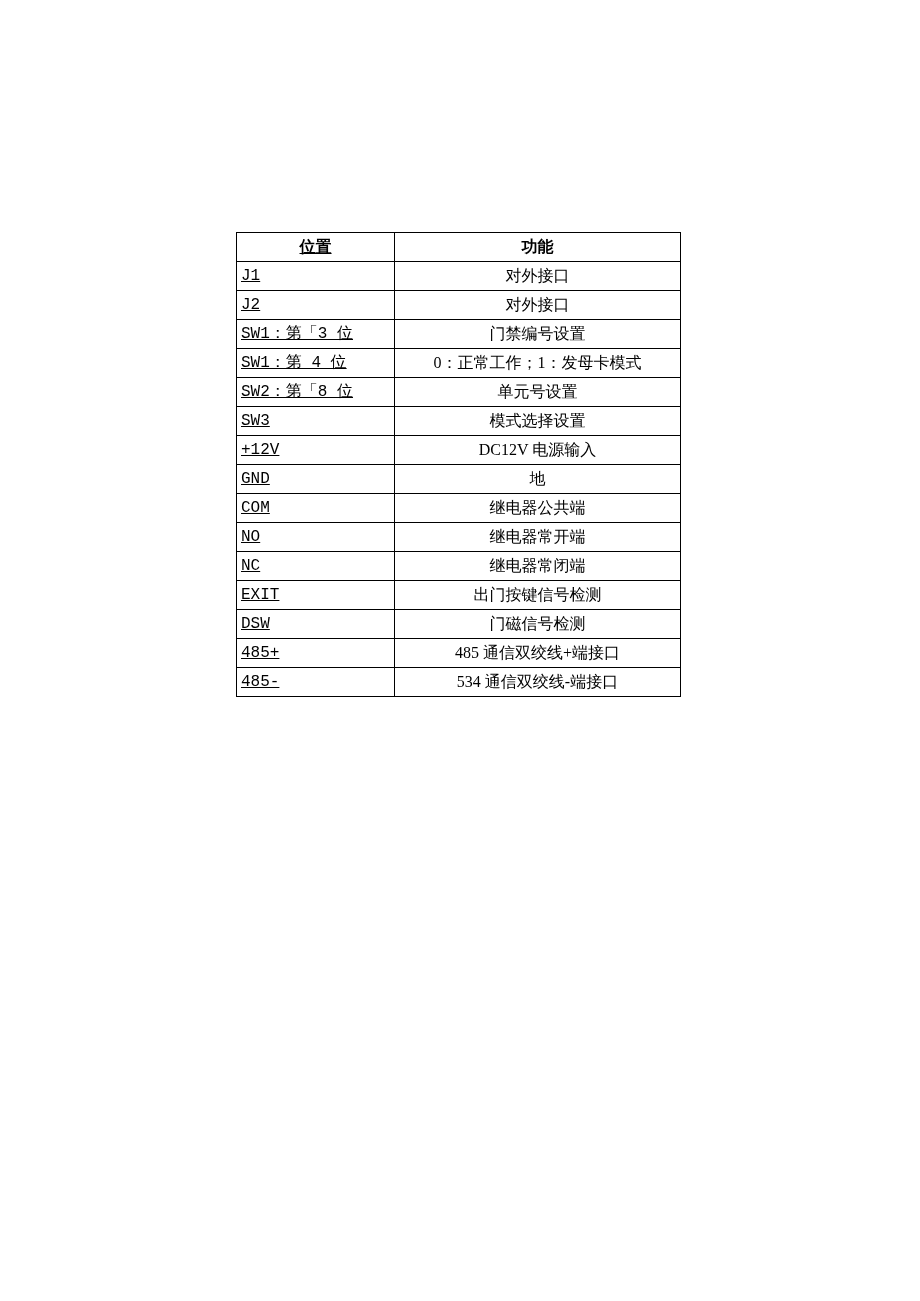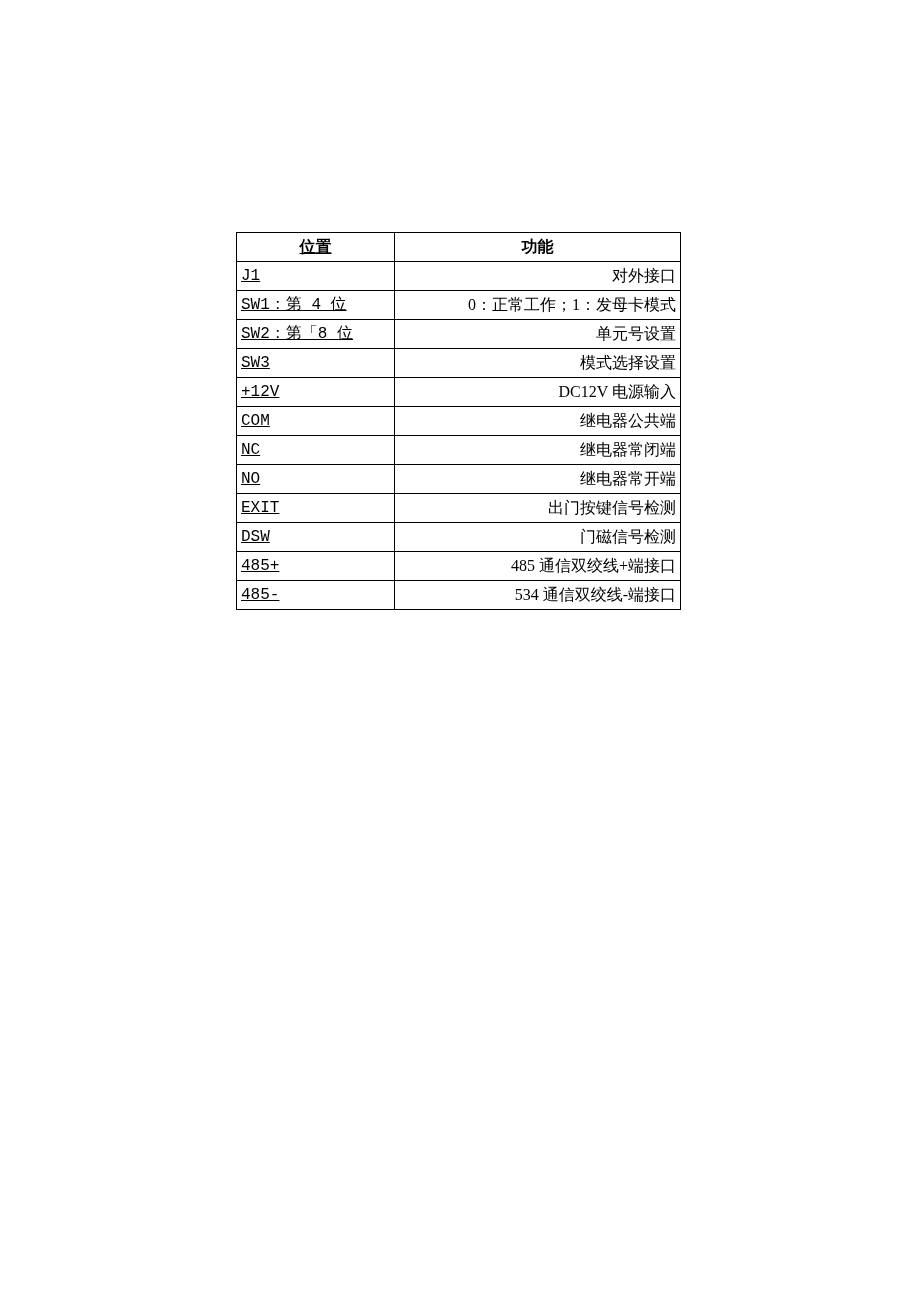--- a/index.html
+++ b/index.html
@@ -43,21 +43,21 @@
     }
     th.underlined span {
       text-decoration: underline;
     }
     td.left {
       text-align: left;
       font-family: "Courier New", "SimSun", monospace;
       text-decoration: underline;
     }
     td.right {
-      text-align: right;
+      text-align: center;
     }
     
   </style>
 </head>
 <body>
 
 <div class="page">
   <div class="table-wrap">
     <table>
       <colgroup>
@@ -68,46 +68,58 @@
 
       <tr>
             <th class="underlined"><span>位置</span></th>
             <th>功能</th>
           </tr>
           <tr>
             <td class="left">J1</td>
             <td class="right">对外接口</td>
           </tr>
           <tr>
+            <td class="left">J2</td>
+            <td class="right">对外接口</td>
+          </tr>
+          <tr>
+            <td class="left">SW1：第「3 位</td>
+            <td class="right">门禁编号设置</td>
+          </tr>
+          <tr>
             <td class="left">SW1：第 4 位</td>
             <td class="right">0：正常工作；1：发母卡模式</td>
           </tr>
           <tr>
             <td class="left">SW2：第「8 位</td>
             <td class="right">单元号设置</td>
           </tr>
           <tr>
             <td class="left">SW3</td>
             <td class="right">模式选择设置</td>
           </tr>
           <tr>
             <td class="left">+12V</td>
             <td class="right">DC12V 电源输入</td>
           </tr>
           <tr>
+            <td class="left">GND</td>
+            <td class="right">地</td>
+          </tr>
+          <tr>
             <td class="left">COM</td>
             <td class="right">继电器公共端</td>
           </tr>
           <tr>
+            <td class="left">NO</td>
+            <td class="right">继电器常开端</td>
+          </tr>
+          <tr>
             <td class="left">NC</td>
             <td class="right">继电器常闭端</td>
-          </tr>
-          <tr>
-            <td class="left">NO</td>
-            <td class="right">继电器常开端</td>
           </tr>
           <tr>
             <td class="left">EXIT</td>
             <td class="right">出门按键信号检测</td>
           </tr>
           <tr>
             <td class="left">DSW</td>
             <td class="right">门磁信号检测</td>
           </tr>
           <tr>

